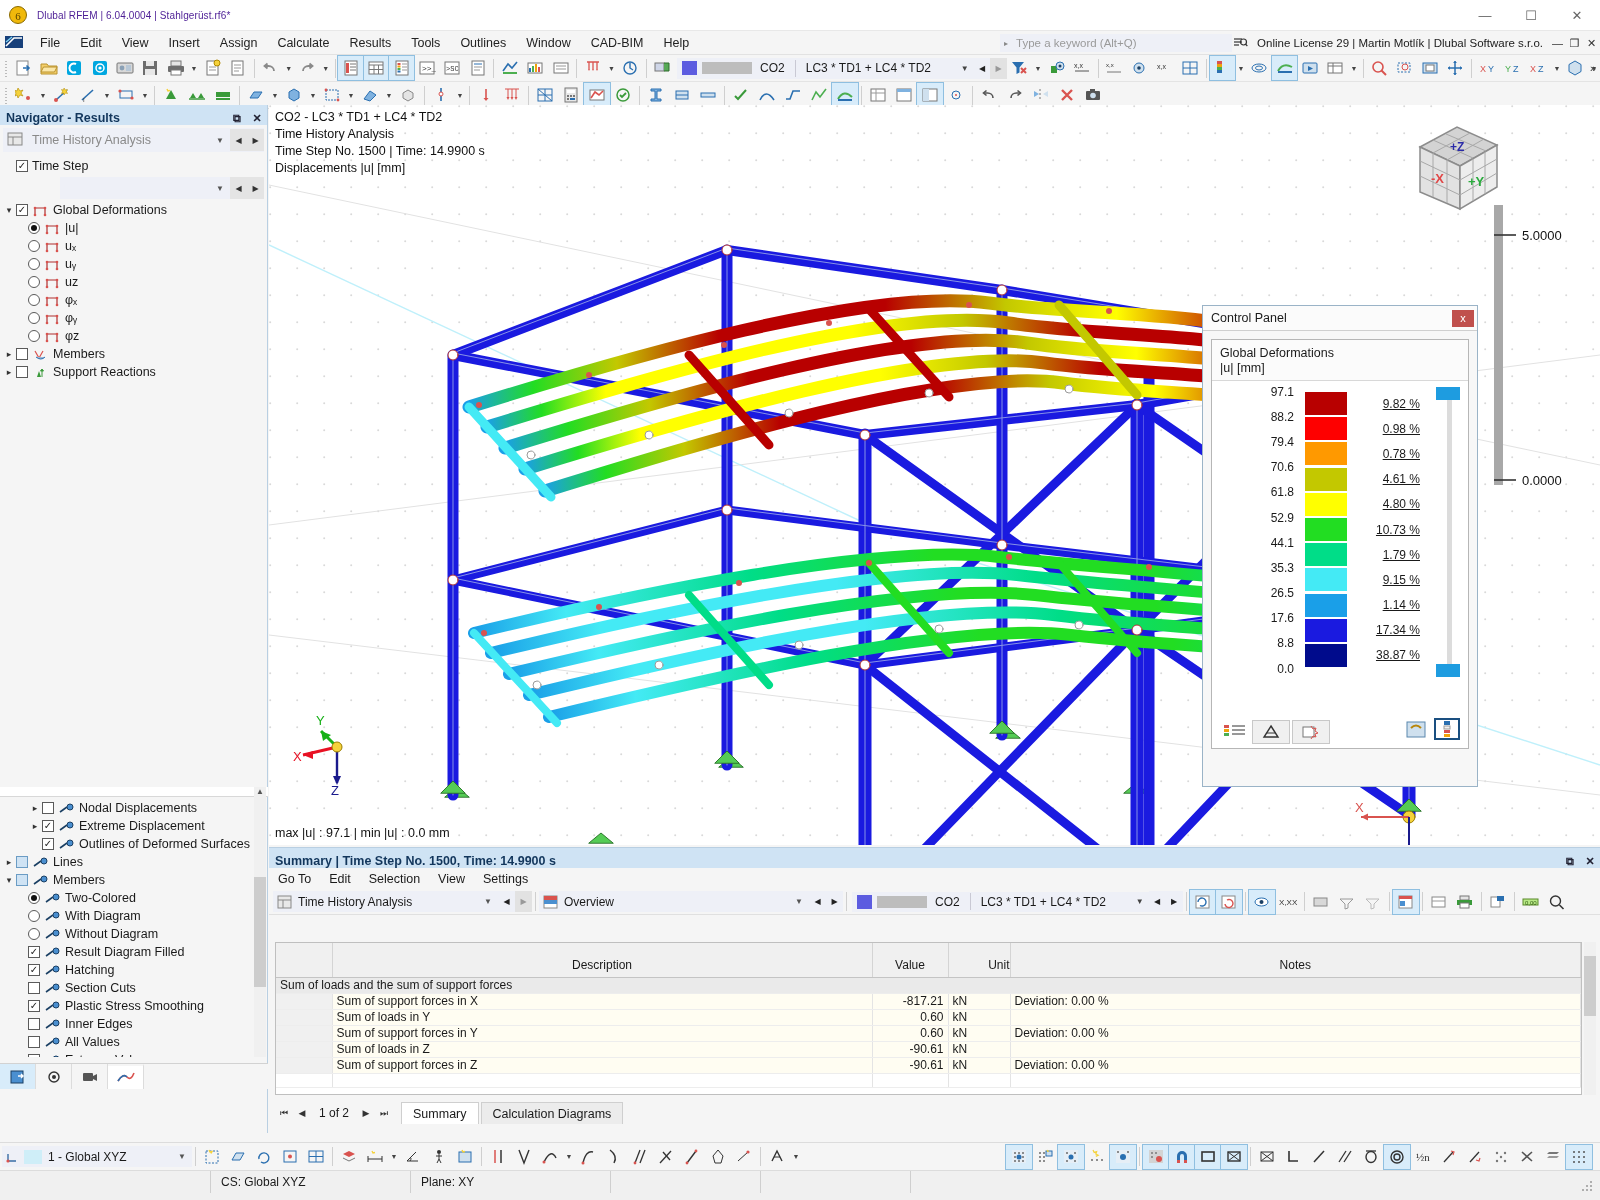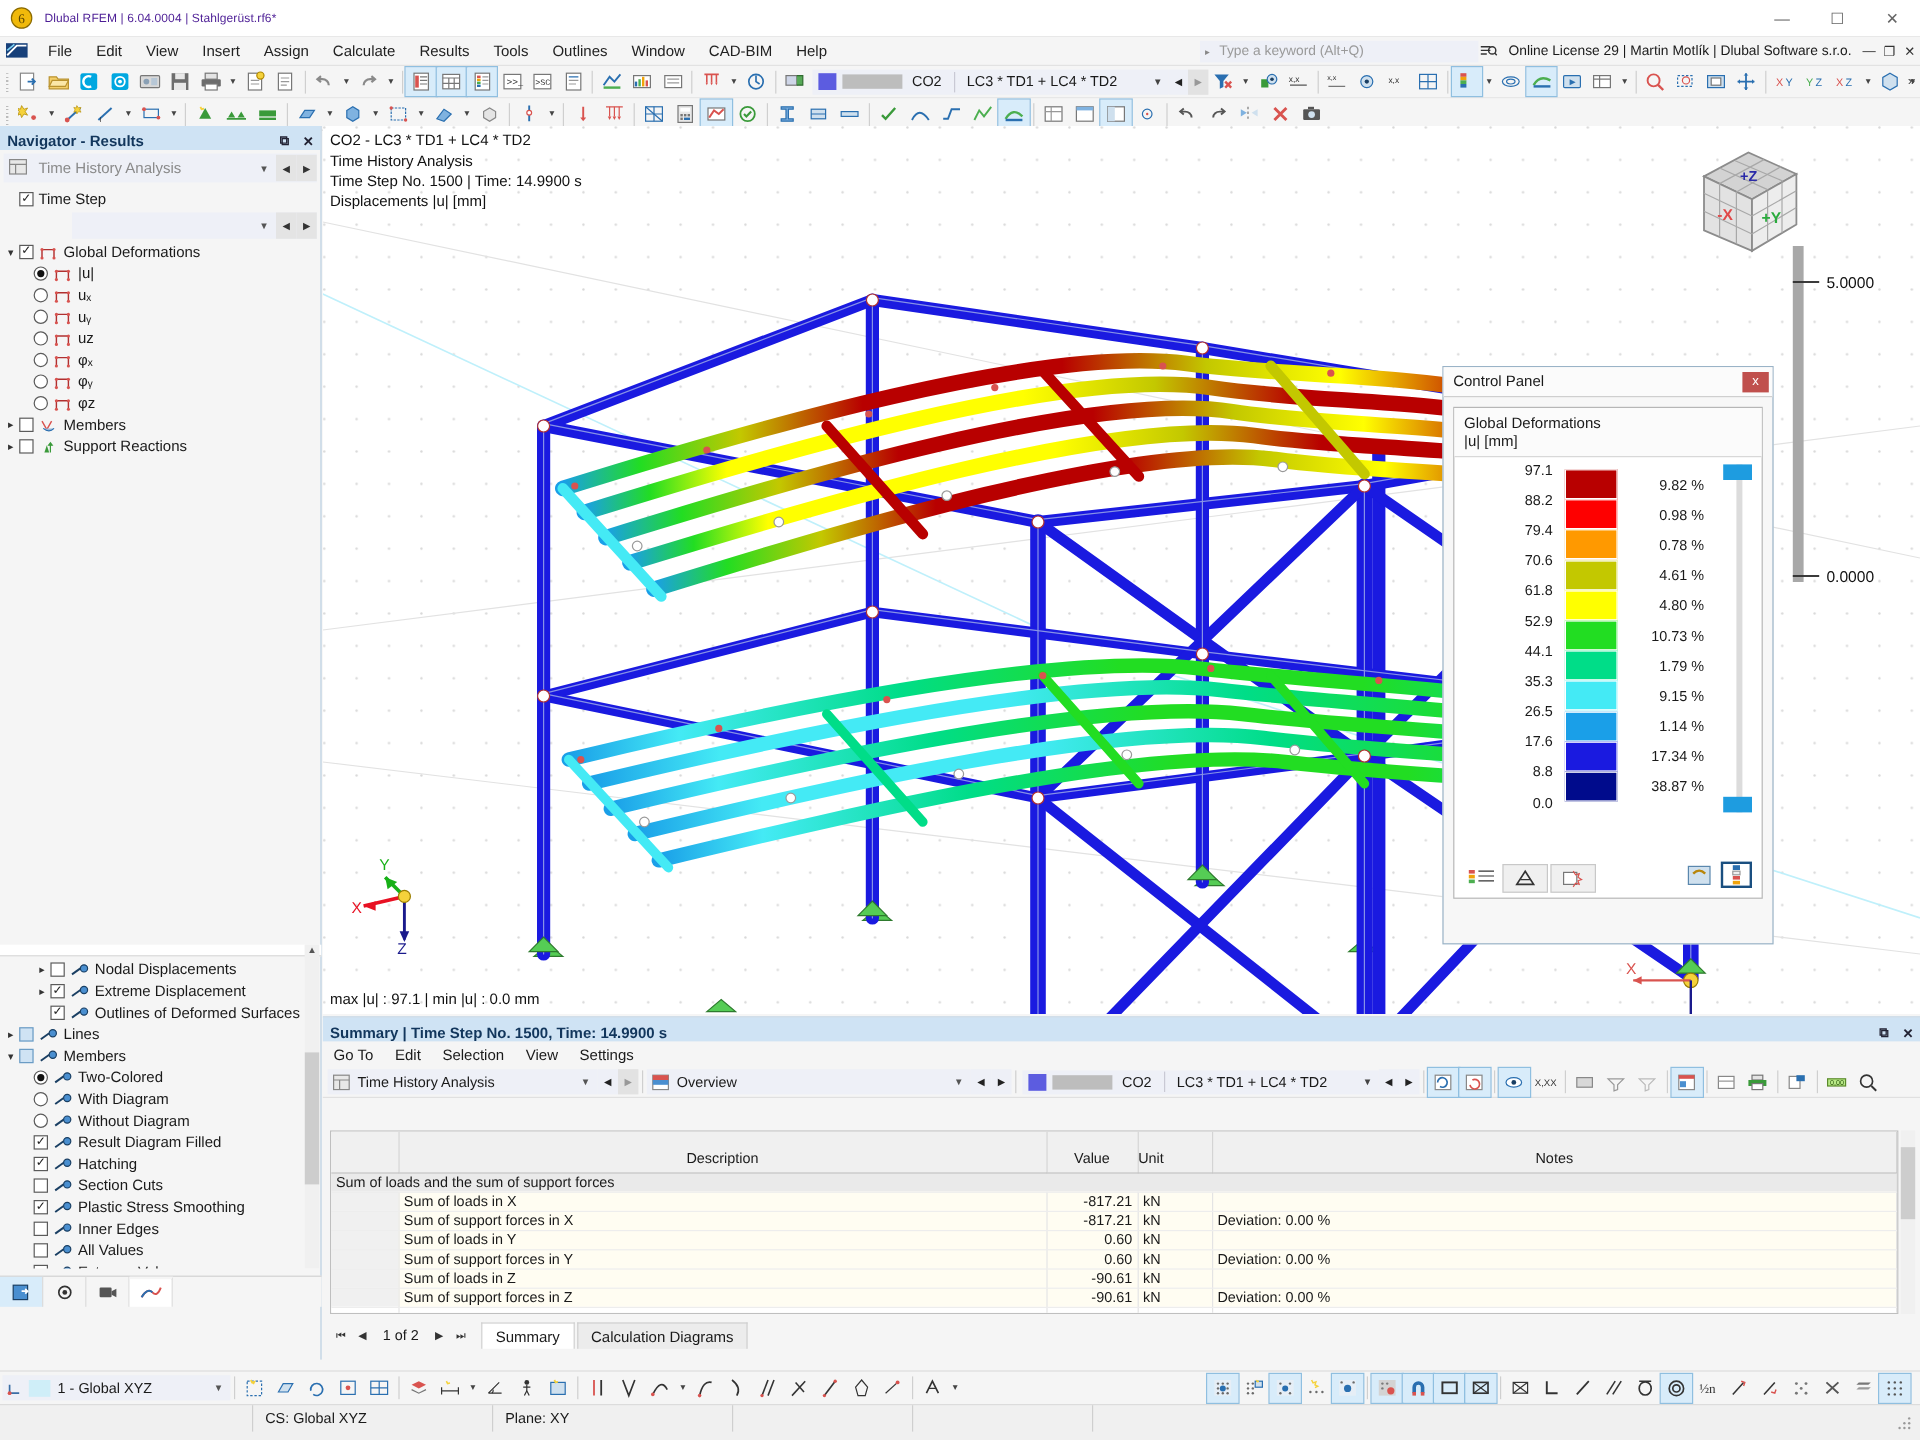--- a/index.html
+++ b/index.html
@@ -128,21 +128,21 @@
   .cp-title { height: 25px; background: #fbfbfb; display: flex; align-items: center;
       padding-left: 8px; font-size: 12.5px; border-bottom: 1px solid #cfcfcf; }
   .cp-close { margin-left: auto; width: 22px; height: 17px; margin-right: 3px; background: #c0504d; color: #fff;
       display:flex;align-items:center;justify-content:center; font-size: 11px; }
   .cp-inner { margin: 8px; background: #fff; border: 1px solid #b6b6b6; height: 410px; position: relative; }
   .cp-heading { padding: 6px 0 4px 8px; font-size: 12.5px; line-height: 15px; border-bottom: 1px solid #d8d8d8; background:#fbfbfb;}
   .legend { position: relative; padding-top: 10px; }
   .legend-row { display: flex; align-items: center; height: 25.2px; }
   .lg-val { width: 92px; text-align: right; font-size: 12px; padding-right: 10px; position: relative; top: -12px; }
   .lg-swatch { width: 44px; height: 25px; border: 1px solid #fff; }
-  .lg-pct { width: 78px; text-align: right; font-size: 12px; padding-right: 6px; }
+  .lg-pct { width: 78px; text-align: right; font-size: 12px; padding-right: 6px; text-decoration: underline; }
   .lg-track { position: absolute; right: 16px; top: 6px; width: 5px; height: 290px; background: #dcdcdc; }
   .lg-handle { position: absolute; right: 8px; width: 24px; height: 13px; background: #1e9ce0; }
   .cp-bottom-btns { position: absolute; right: 8px; bottom: 8px; display: flex; }
   .cp-bb { width: 26px; height: 22px; margin-left: 5px; display:flex;align-items:center;justify-content:center;}
   .cp-bb.sel { border: 2px solid #1a4f80; }
   .cp-tabs { position: absolute; left: 8px; bottom: 4px; display: flex; }
   .cp-tab { width: 38px; height: 24px; border: 1px solid #c8c8c8; background:#f0f0f0; margin-right:2px;
      display:flex;align-items:center;justify-content:center;}
   .cp-tab.first { border:none; background: transparent; width: 30px;}
 
@@ -1730,34 +1730,27 @@
           </div>
       </div>
 
       <div class="grid">
         <table class="rgrid">
           <thead>
             <tr>
               <th class="col-idx"></th>
               <th class="col-desc">Description</th>
               <th class="col-val" style="text-align:center">Value</th>
-              <th class="col-unit" style="text-align:left">Unit</th>
+              <th class="col-unit" style="text-align:right">Unit</th>
               <th class="col-notes" style="text-align:center">Notes</th>
             </tr>
           </thead>
           <tbody>
             <tr class="grp">
               <td colspan="5">Sum of loads and the sum of support forces</td>
-            </tr>
-            <tr class="data">
-              <td class="idxcell"></td>
-              <td>Sum of loads in X</td>
-              <td class="col-val">-817.21</td>
-              <td class="col-unit">kN</td>
-              <td></td>
             </tr>
             <tr class="data">
               <td class="idxcell"></td>
               <td>Sum of support forces in X</td>
               <td class="col-val">-817.21</td>
               <td class="col-unit">kN</td>
               <td>Deviation: 0.00 %</td>
             </tr>
             <tr class="data">
               <td class="idxcell"></td>

